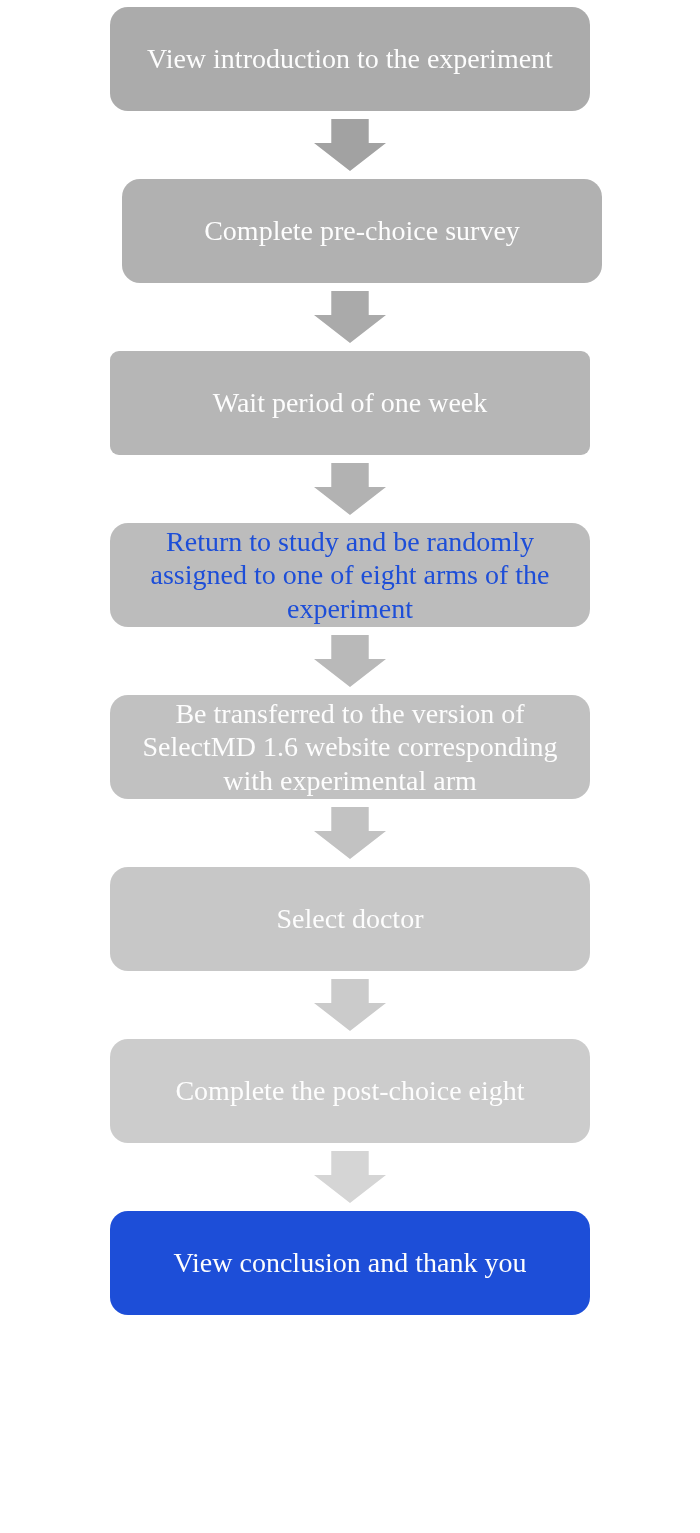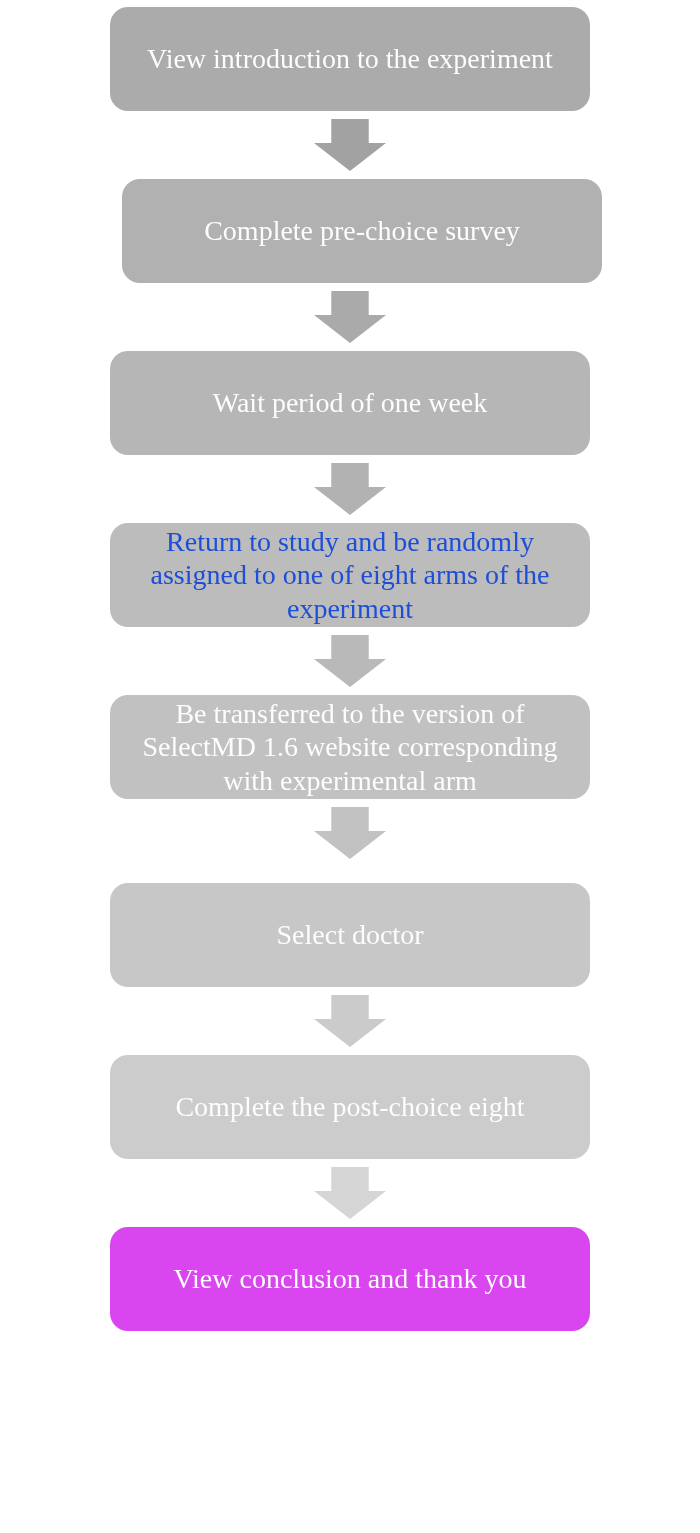--- a/index.html
+++ b/index.html
@@ -55,41 +55,41 @@
 <div class="canvas">
   <div class="flow-column">
       <div class="step-box" style="background: rgb(171, 171, 171);">
         <div class="step-label" style="color: rgb(253, 253, 253);">View introduction to the experiment</div>
       </div>
       <div class="arrow" style="background: rgb(162, 162, 162);"></div>
       <div class="step-box" style="background: rgb(177, 177, 177); margin-left: 24px;">
         <div class="step-label" style="color: rgb(253, 253, 253);">Complete pre-choice survey</div>
       </div>
       <div class="arrow" style="background: rgb(170, 170, 170);"></div>
-      <div class="step-box" style="background: rgb(182, 182, 182);">
+      <div class="step-box" style="background: rgb(182, 182, 182); border-radius: 9px;">
         <div class="step-label" style="color: rgb(253, 253, 253);">Wait period of one week</div>
       </div>
       <div class="arrow" style="background: rgb(178, 178, 178);"></div>
       <div class="step-box" style="background: rgb(188, 188, 188);">
         <div class="step-label" style="color: #1d4ed8;">Return to study and be randomly
 assigned to one of eight arms of the
 experiment</div>
       </div>
       <div class="arrow" style="background: rgb(185, 185, 185);"></div>
       <div class="step-box" style="background: rgb(193, 193, 193);">
         <div class="step-label" style="color: rgb(253, 253, 253);">Be transferred to the version of
 SelectMD 1.6 website corresponding
 with experimental arm</div>
       </div>
       <div class="arrow" style="background: rgb(194, 194, 194);"></div>
-      <div class="step-box" style="background: rgb(199, 199, 199); margin-top: 16px;">
+      <div class="step-box" style="background: rgb(199, 199, 199);">
         <div class="step-label" style="color: rgb(253, 253, 253);">Select doctor</div>
       </div>
       <div class="arrow" style="background: rgb(203, 203, 203);"></div>
       <div class="step-box" style="background: rgb(204, 204, 204);">
         <div class="step-label" style="color: rgb(253, 253, 253);">Complete the post-choice eight</div>
       </div>
       <div class="arrow" style="background: rgb(213, 213, 213);"></div>
-      <div class="step-box" style="background: #d946ef; font-family: Liberation Serif, serif;">
+      <div class="step-box" style="background: #1d4ed8; font-family: Liberation Serif, serif;">
         <div class="step-label" style="color: rgb(253, 253, 253);">View conclusion and thank you</div>
       </div>
     </div>
 </div>
 
 </body></html>

